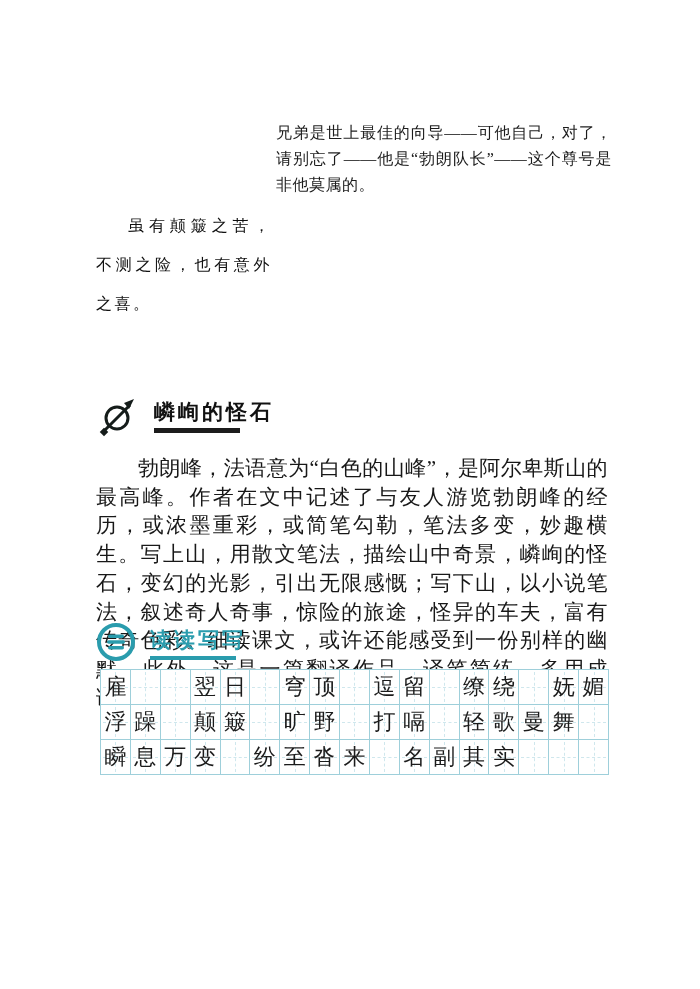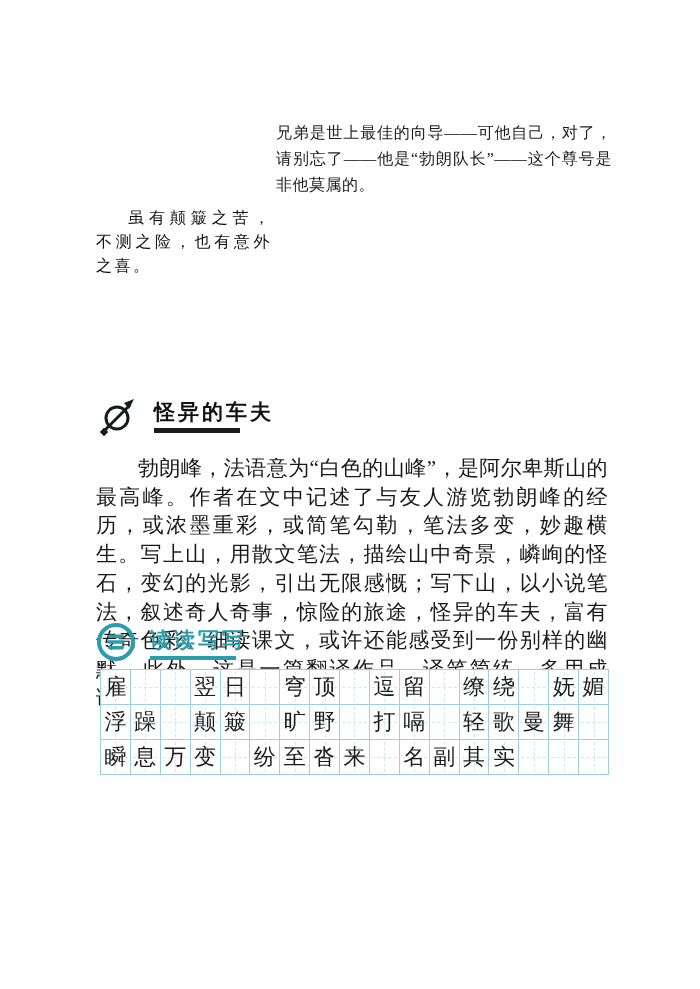--- a/index.html
+++ b/index.html
@@ -10,21 +10,21 @@
   
   .main-text { position:absolute; left:276px; top:104px; width:336px; }
   .main-text p {
     margin:0; font-size:16px; line-height:25.8px; text-align:justify;
     letter-spacing:0.5px; color:#1c1c1c;
   }
   .main-text p.indent { text-indent:2em; }
   
   .margin-note {
     position:absolute; left:96px; top:190px; width:176px;
-    font-size:16px; line-height:24px; letter-spacing:2.5px;
+    font-size:16px; line-height:39px; letter-spacing:2.5px;
     text-indent:2em; color:#111; text-align:justify;
   }
   
   .section-header { position:absolute; left:96px; display:flex; align-items:flex-start; }
   .section-header .icon-wrap { flex:0 0 auto; }
   .title-wrap { margin-left:14px; padding-top:6px; }
   .section-title {
     font-size:21px; font-weight:bold; letter-spacing:3px; color:#111;
     display:block; line-height:24px;
   }
@@ -85,21 +85,21 @@
   <div class="section-header reading-tip" style="top:378px;">
     <span class="icon-wrap">
       <svg width="44" height="44" viewBox="0 0 44 44">
         <circle cx="21" cy="24" r="11" fill="none" stroke="#151c1a" stroke-width="3"></circle>
         <line x1="8" y1="37" x2="34" y2="11" stroke="#151c1a" stroke-width="3"></line>
         <polygon points="38,5 28,9 33,15" fill="#151c1a"></polygon>
         <rect x="5" y="35" width="6" height="6" transform="rotate(45 8 38)" fill="#151c1a"></rect>
       </svg>
     </span>
     <span class="title-wrap">
-      <span class="section-title">怪异的车夫</span>
+      <span class="section-title">嶙峋的怪石</span>
       <span class="title-underline" style="display:block;"></span>
     </span>
   </div>
 
   <p class="tip-text">勃朗峰，法语意为“白色的山峰”，是阿尔卑斯山的最高峰。作者在文中记述了与友人游览勃朗峰的经历，或浓墨重彩，或简笔勾勒，笔法多变，妙趣横生。写上山，用散文笔法，描绘山中奇景，嶙峋的怪石，变幻的光影，引出无限感慨；写下山，以小说笔法，叙述奇人奇事，惊险的旅途，怪异的车夫，富有传奇色彩。细读课文，或许还能感受到一份别样的幽默。此外，这是一篇翻译作品，译笔简练，多用成语，带书卷气。阅读时要注意体会课文的这些特点。</p>
 
   <div class="section-header read-write" style="top:606px;">
     <span class="icon-wrap">
       <svg width="40" height="40" viewBox="0 0 40 40">
         <circle cx="20" cy="20" r="17" fill="none" stroke="#2a9cad" stroke-width="4"></circle>

